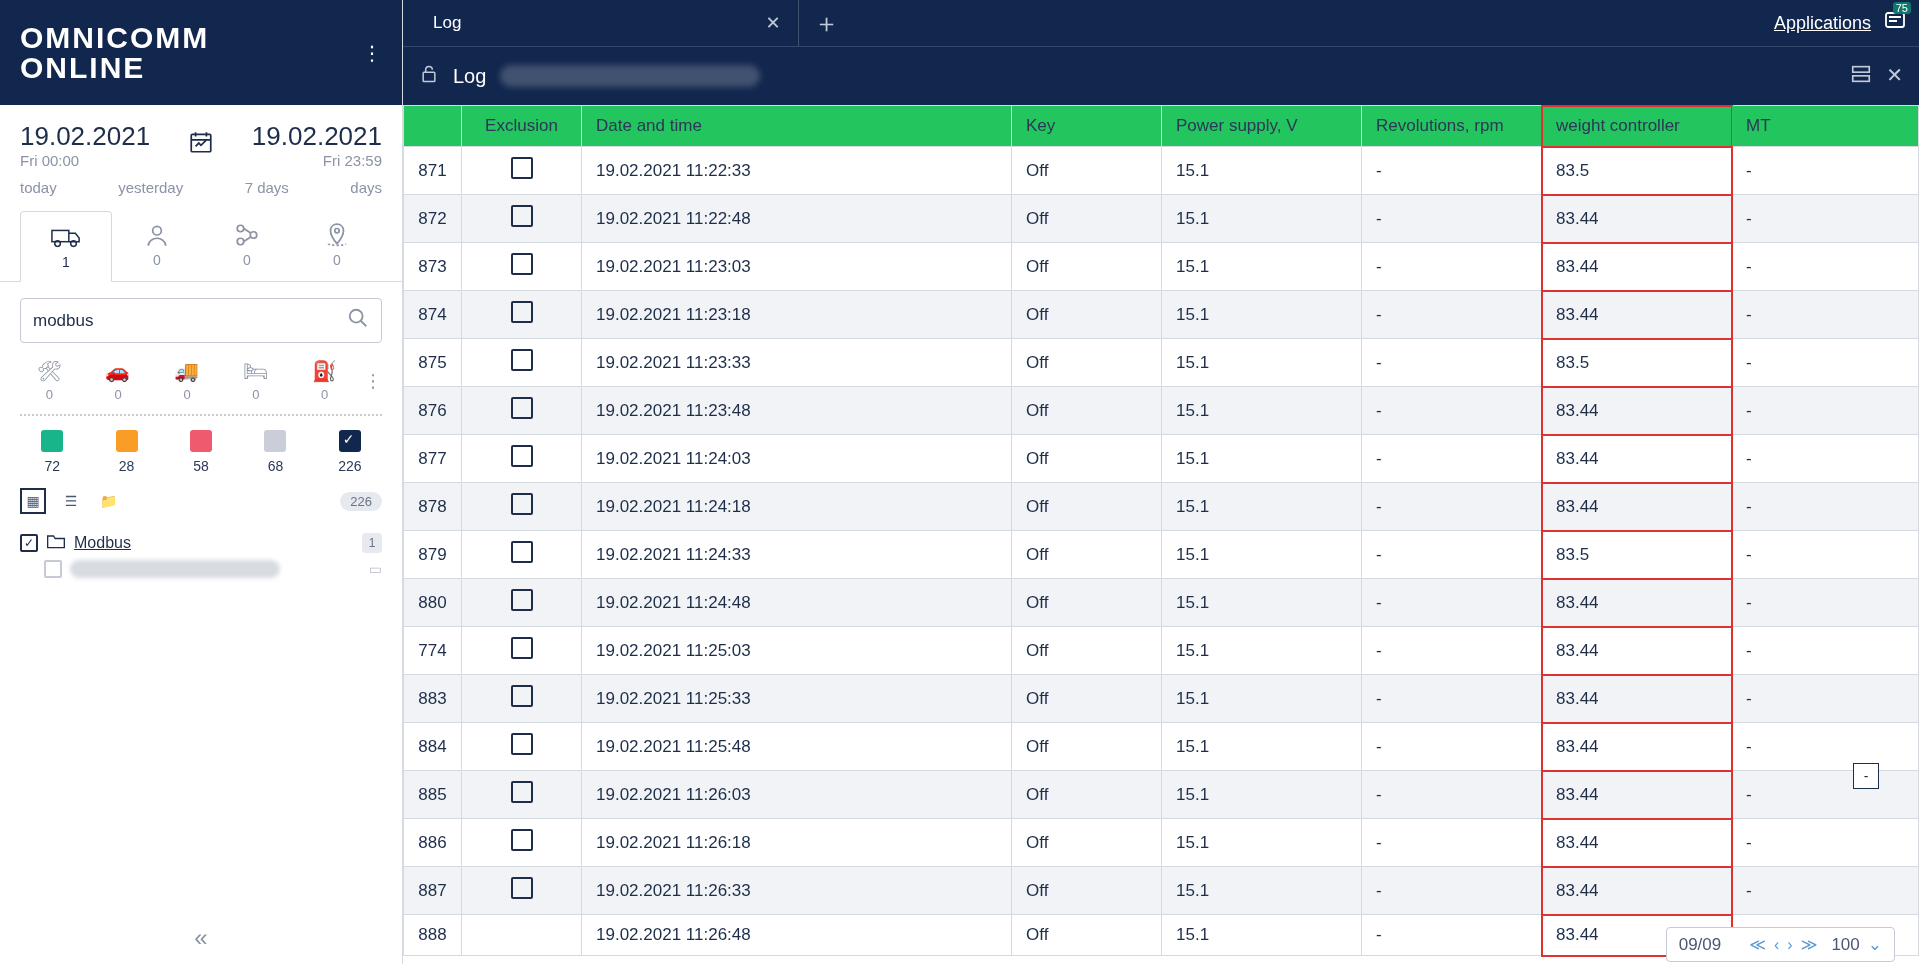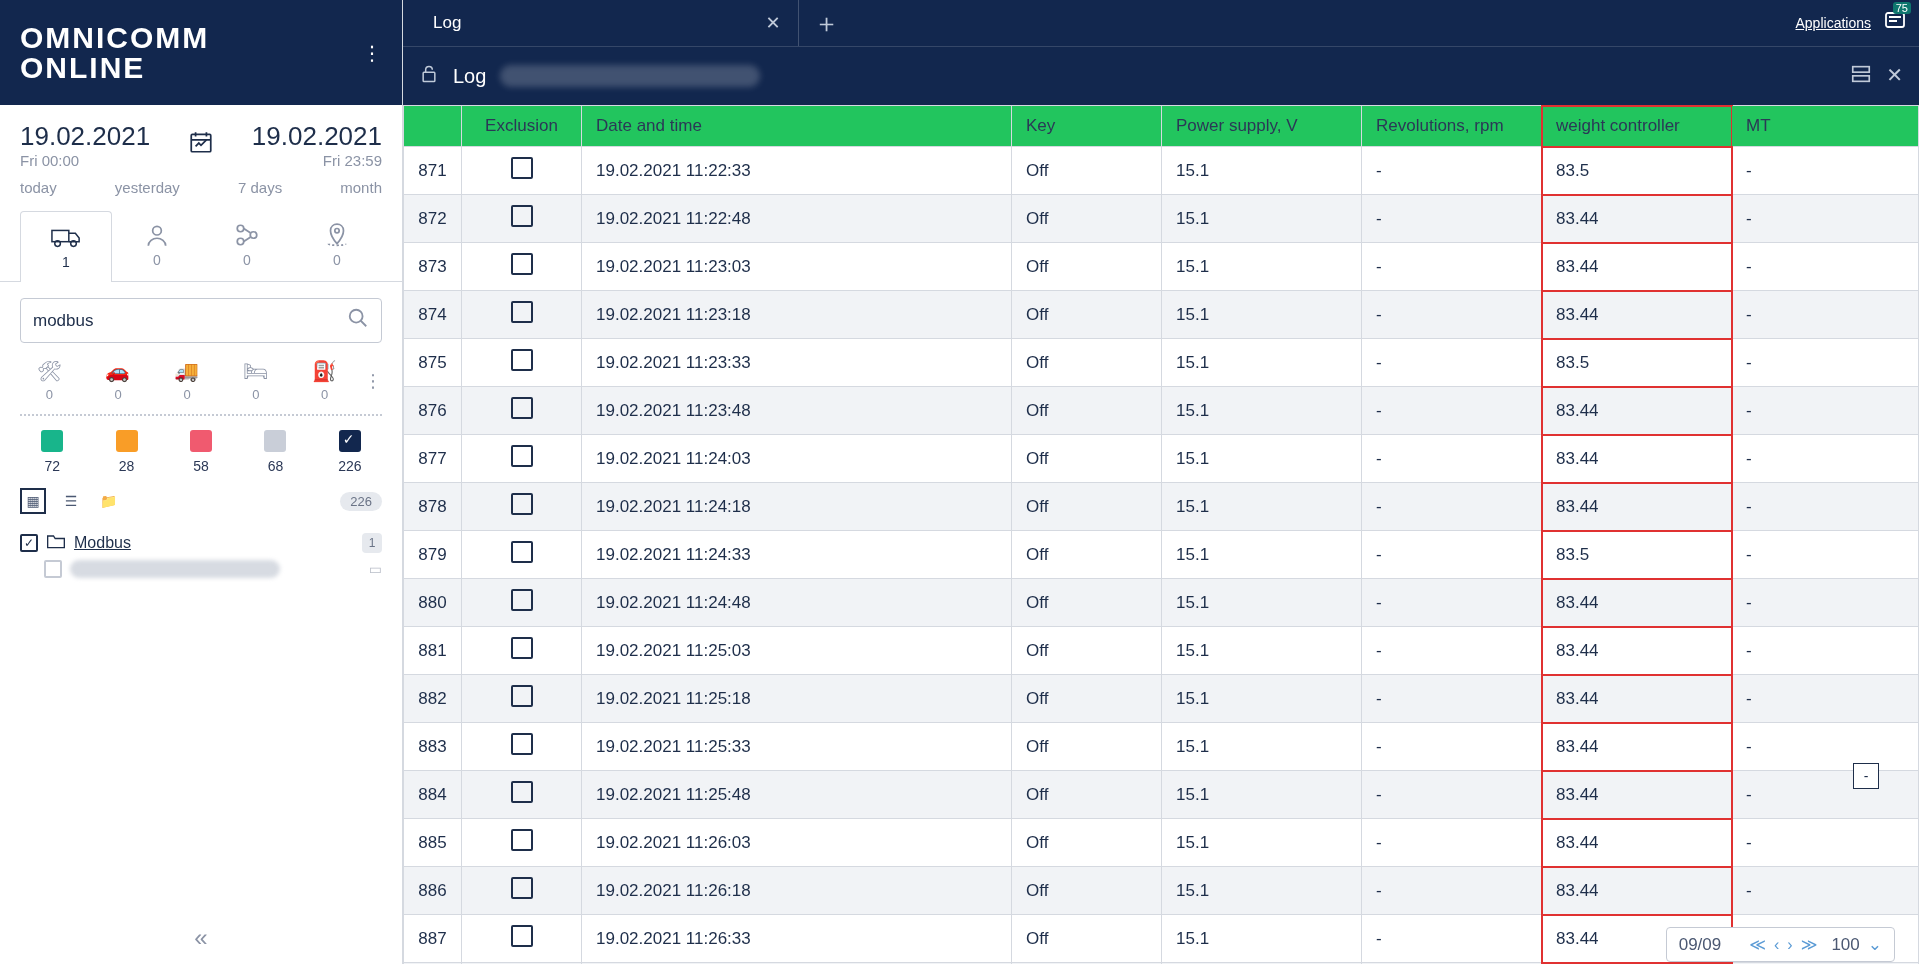--- a/index.html
+++ b/index.html
@@ -110,21 +110,21 @@
   height: 46px;
   display: flex;
   align-items: center;
   color: #fff;
   padding: 0 12px;
 }
 .tab { display: flex; align-items: center; gap: 12px; padding: 0 18px; height: 100%; border-right: 1px solid rgba(255,255,255,0.2); font-size: 17px;}
 .tab .close { cursor: pointer; color: #c0cad9; font-size: 18px;}
 .add-tab { font-size: 26px; padding: 0 14px; cursor: pointer; color: #c0cad9;}
 .top-right { margin-left: auto; display: flex; align-items: center; gap: 12px;}
-.top-right .apps { text-decoration: underline; font-size: 14px; cursor: pointer;}
+.top-right .apps { text-decoration: underline; font-size: 18px; cursor: pointer;}
 .notif-ico { position: relative; font-size: 22px; cursor: pointer;}
 .notif-badge { position: absolute; top: -6px; right: -4px; background: #0f766e; color: #fff; font-size: 11px; border-radius: 3px; padding: 0 3px;}
 
 .sub-header {
   background: #12274e;
   height: 59px;
   border-top: 1px solid rgba(255,255,255,0.15);
   display: flex;
   align-items: center;
   padding: 0 16px;
@@ -204,21 +204,21 @@
       <div class="date-block" style="align-items:flex-end">
         <span class="date-main">19.02.2021</span>
         <span class="date-sub">Fri  23:59</span>
       </div>
     </div>
 
     <div class="range-quick">
       <span>today</span>
       <span>yesterday</span>
       <span>7 days</span>
-      <span>month</span>
+      <span>days</span>
     </div>
 
     <div class="tab-icons">
       <div class="tab-icon active">
         <svg class="ico" viewBox="0 0 32 24" fill="none" stroke="currentColor" stroke-width="1.6">
             <rect x="1" y="5" width="18" height="12"></rect>
             <path d="M19 8h7l4 5v4h-11"></path>
             <circle cx="7" cy="19" r="3"></circle>
             <circle cx="24" cy="19" r="3"></circle>
           </svg>
@@ -485,33 +485,23 @@
               <td class="col-num">880</td>
               <td class="col-excl"><span class="tbl-check"></span></td>
               <td class="col-dt">19.02.2021 11:24:48</td>
               <td class="col-key">Off</td>
               <td class="col-ps">15.1</td>
               <td class="col-rev">-</td>
               <td class="col-wc">83.44</td>
               <td class="col-mt">-</td>
             </tr>
             <tr>
-              <td class="col-num">881</td>
+              <td class="col-num">774</td>
               <td class="col-excl"><span class="tbl-check"></span></td>
               <td class="col-dt">19.02.2021 11:25:03</td>
-              <td class="col-key">Off</td>
-              <td class="col-ps">15.1</td>
-              <td class="col-rev">-</td>
-              <td class="col-wc">83.44</td>
-              <td class="col-mt">-</td>
-            </tr>
-            <tr>
-              <td class="col-num">882</td>
-              <td class="col-excl"><span class="tbl-check"></span></td>
-              <td class="col-dt">19.02.2021 11:25:18</td>
               <td class="col-key">Off</td>
               <td class="col-ps">15.1</td>
               <td class="col-rev">-</td>
               <td class="col-wc">83.44</td>
               <td class="col-mt">-</td>
             </tr>
             <tr>
               <td class="col-num">883</td>
               <td class="col-excl"><span class="tbl-check"></span></td>
               <td class="col-dt">19.02.2021 11:25:33</td>

